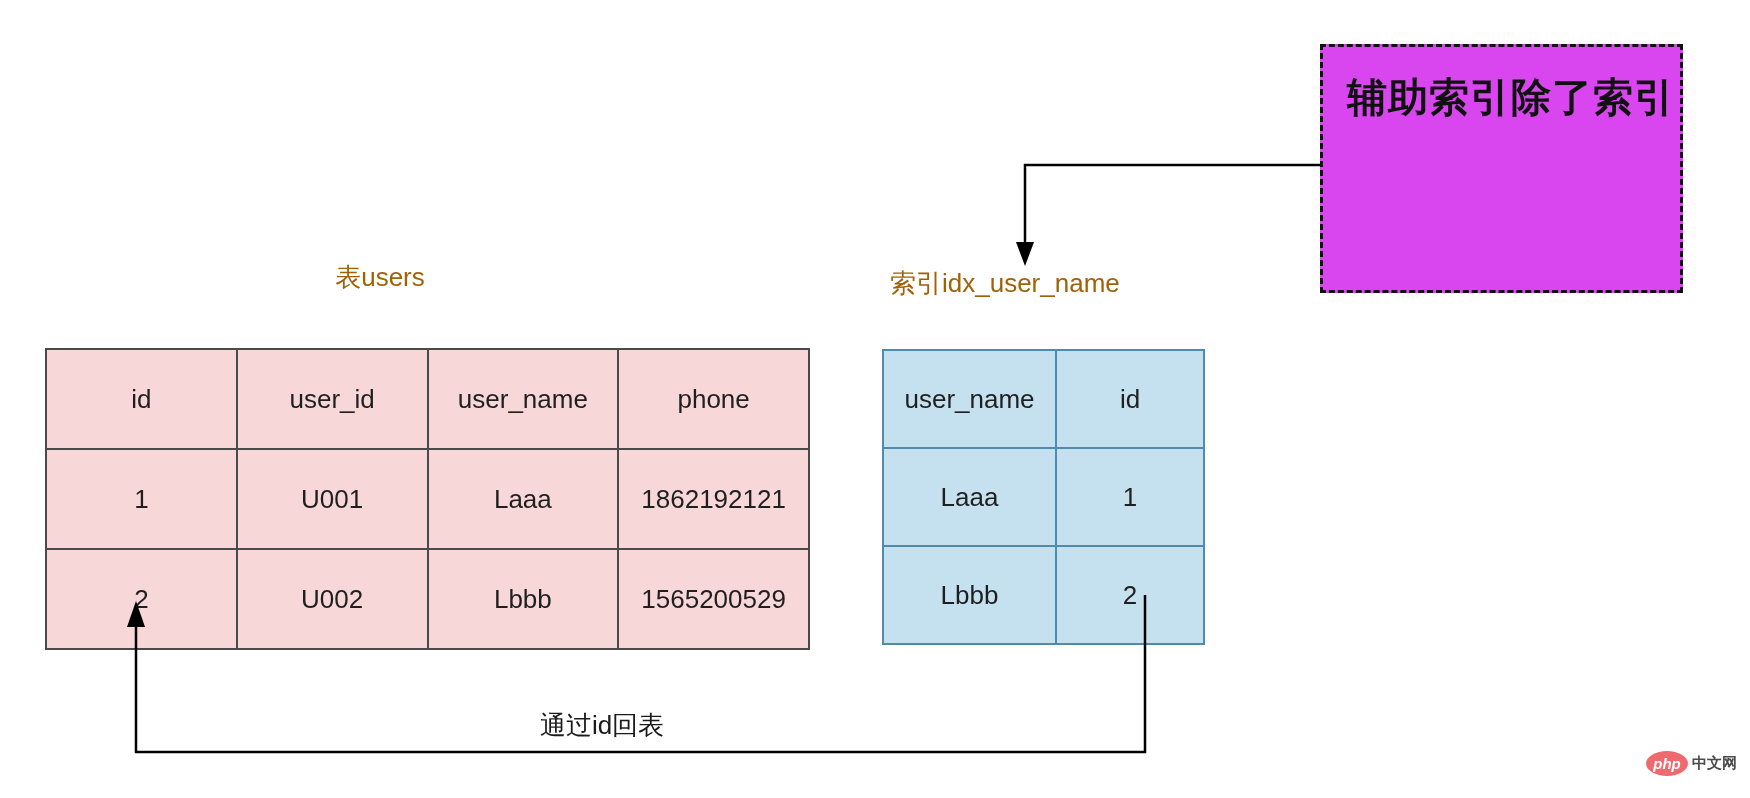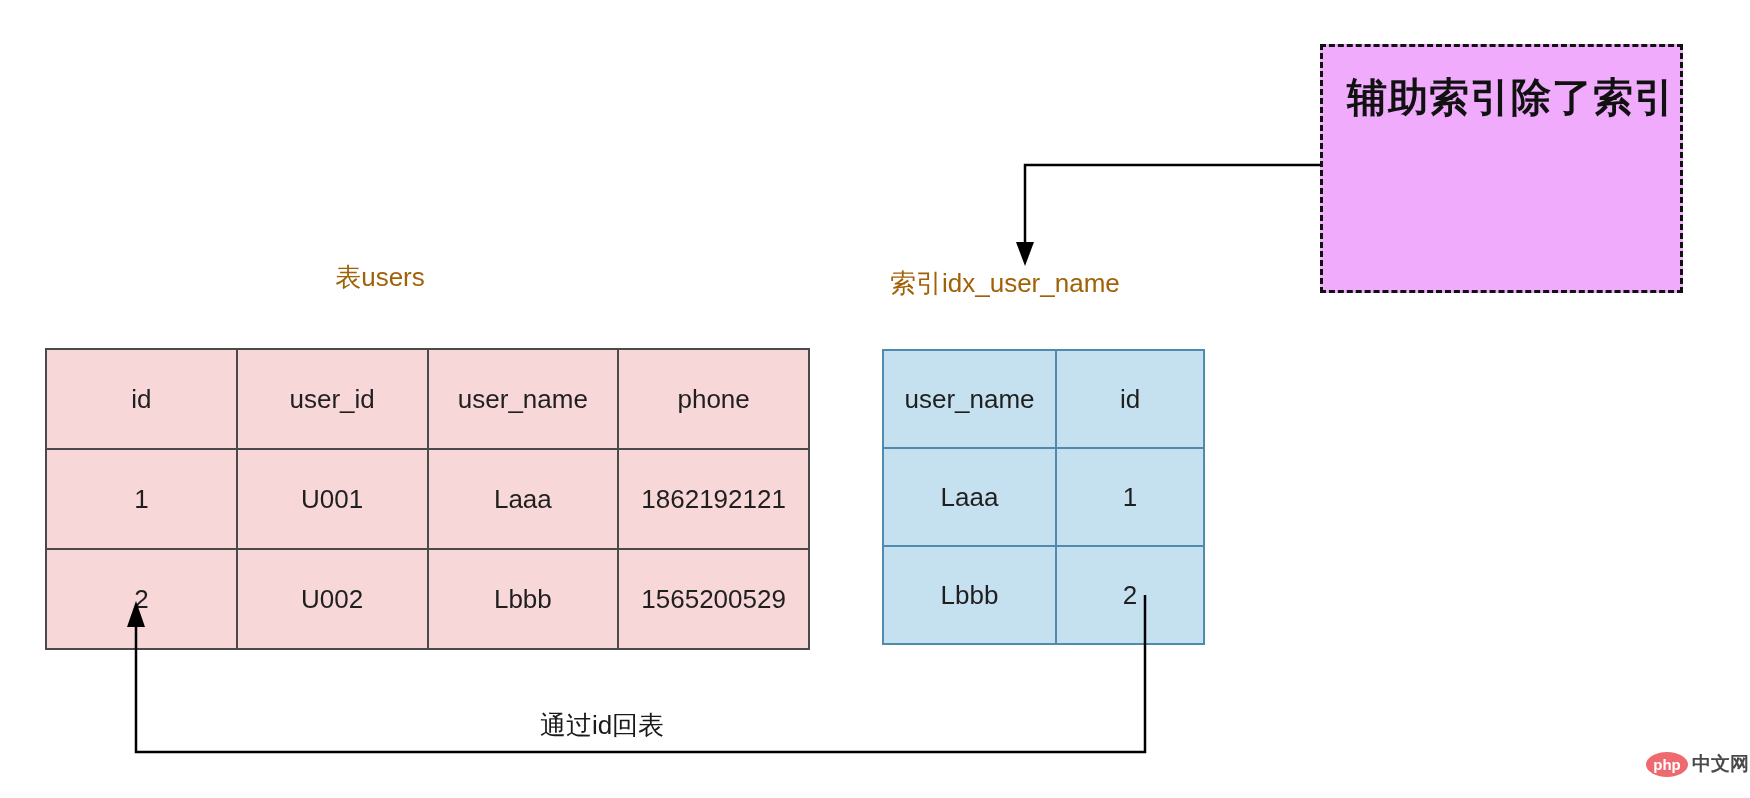--- a/index.html
+++ b/index.html
@@ -46,21 +46,21 @@
     border:2px solid #4e8bae;
     height:94px;
   }
   table.blue td.c0{width:54%;}
   table.blue td.c1{width:46%;}
   
   .note{
     left:1320px;top:44px;
     width:363px;height:249px;
     box-sizing:border-box;
-    background:#f0abfc;
+    background:#d946ef;
     border:3px dashed #111111;
     padding:16px 10px 0 24px;
   }
   .note .line{
     font-size:40px;
     font-weight:bold;
     line-height:68px;
     color:#111111;
     letter-spacing:1px;
     white-space:nowrap;
@@ -87,23 +87,24 @@
     gap:4px;
   }
   .wm-badge{
     width:42px;height:25px;
     background:#ee6a6f;
     border-radius:50%;
     display:flex;align-items:center;justify-content:center;
     color:#ffffff;
     font-size:15px;
     font-weight:bold;
+    font-style:italic;
   }
   .wm-text{
-    font-size:19px;
+    font-size:15px;
     font-weight:bold;
     color:#4a4a4a;
     white-space:nowrap;
   }
 </style>
 </head>
 <body>
 
 <div id="canvas">
 

